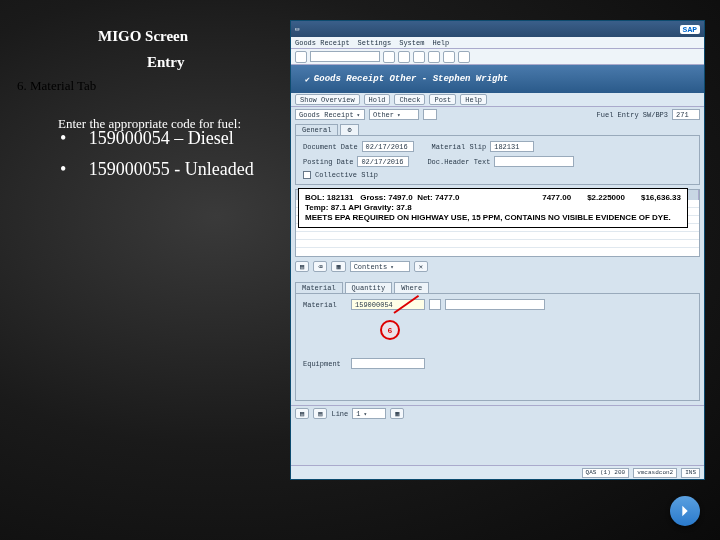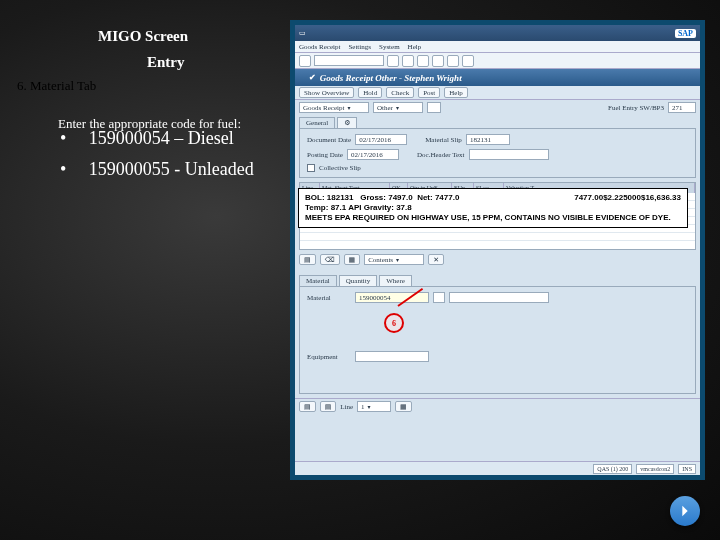--- a/index.html
+++ b/index.html
@@ -34,42 +34,42 @@
     color: #fff; font-size: 18px;
   }
   .bullets li { list-style: none; margin-bottom: 10px; }
   .bullets li::before { content: "• "; margin-right: 10px; }
   .bullets li span { margin-left: 8px; }
 
   .sap-window {
     position: absolute; top: 20px; left: 290px;
     width: 415px; height: 460px;
     background: #d6e3ee;
-    border: 5px solid #0c4a6e;
-    font-family: Liberation Serif, serif;
+    border: 1px solid #0c4a6e;
+    font-family: Liberation Mono, monospace;
     font-size: 8px;
     color: #2a3a4a;
   }
   .sap-titlebar {
     height: 16px; background: linear-gradient(#3a5f8a,#2a4a6f);
     display: flex; align-items: center; justify-content: space-between;
     padding: 0 4px; color: #fff; font-size: 7px;
   }
   .sap-logo { background:#fff;color:#06c;font-weight:bold;padding:0 3px;border-radius:2px;font-size:8px; }
   .sap-menubar {
     height: 12px; background:#eef4f9; padding:0 4px; display:flex; gap:8px;
     align-items:center; color:#234; font-size:7px; border-bottom:1px solid #aac;
   }
   .sap-iconbar {
     height: 16px; background:#eef4f9; display:flex; align-items:center;
     padding:0 4px; gap:3px; border-bottom:1px solid #aac;
   }
   .ib { width:12px;height:12px;background:#fff;border:1px solid #9ab;border-radius:2px; }
   .sap-screentitle {
-    height: 17px; background:linear-gradient(#4a7aac,#2a5a8a);
+    height: 28px; background:linear-gradient(#4a7aac,#2a5a8a);
     color:#fff; font-style:italic; font-weight:bold; font-size:9px;
     display:flex;align-items:center;padding-left:14px;
   }
   .sap-screentitle::before { content:"✔"; font-style:normal;margin-right:4px;font-size:8px; }
   .sap-toolbar2 {
     height:14px;background:#dce8f2;display:flex;align-items:center;
     padding:0 4px;gap:4px;font-size:7px;border-bottom:1px solid #aac;
   }
   .tb-btn { background:#f4f8fc;border:1px solid #9ab;padding:0 4px;height:11px;
     display:inline-flex;align-items:center;border-radius:2px; }
@@ -88,21 +88,21 @@
   .gh { border-right:1px solid #aac;padding:0 2px;display:flex;align-items:center; }
   .grid-body { height:56px;background:#fff;position:relative; }
   .grid-row { display:flex;height:8px;border-bottom:1px solid #e0e8ef;font-size:5px; }
 
   .callout {
     position:absolute; top:188px; left:298px; width:390px;
     background:#fff;border:1px solid #000;padding:4px 6px;
     font-family:Arial,sans-serif;font-size:8px;font-weight:bold;line-height:1.25;
     color:#000;
   }
-  .callout .rt { float:right; display:flex; margin-left:8px; font-size:8px; }
+  .callout .rt { float:right; display:flex; gap:16px; margin-left:8px; font-size:8px; }
 
   .redptr {
     position:absolute; width:20px;height:20px;border:2px solid #d00;border-radius:50%;
     display:flex;align-items:center;justify-content:center;color:#d00;font-size:8px;font-weight:bold;
     background:rgba(255,230,230,.5);
   }
   .redline { position:absolute;background:#d00;height:2px;transform-origin:left center; }
 
   .next-btn {
     position:absolute; bottom:14px; right:20px;

